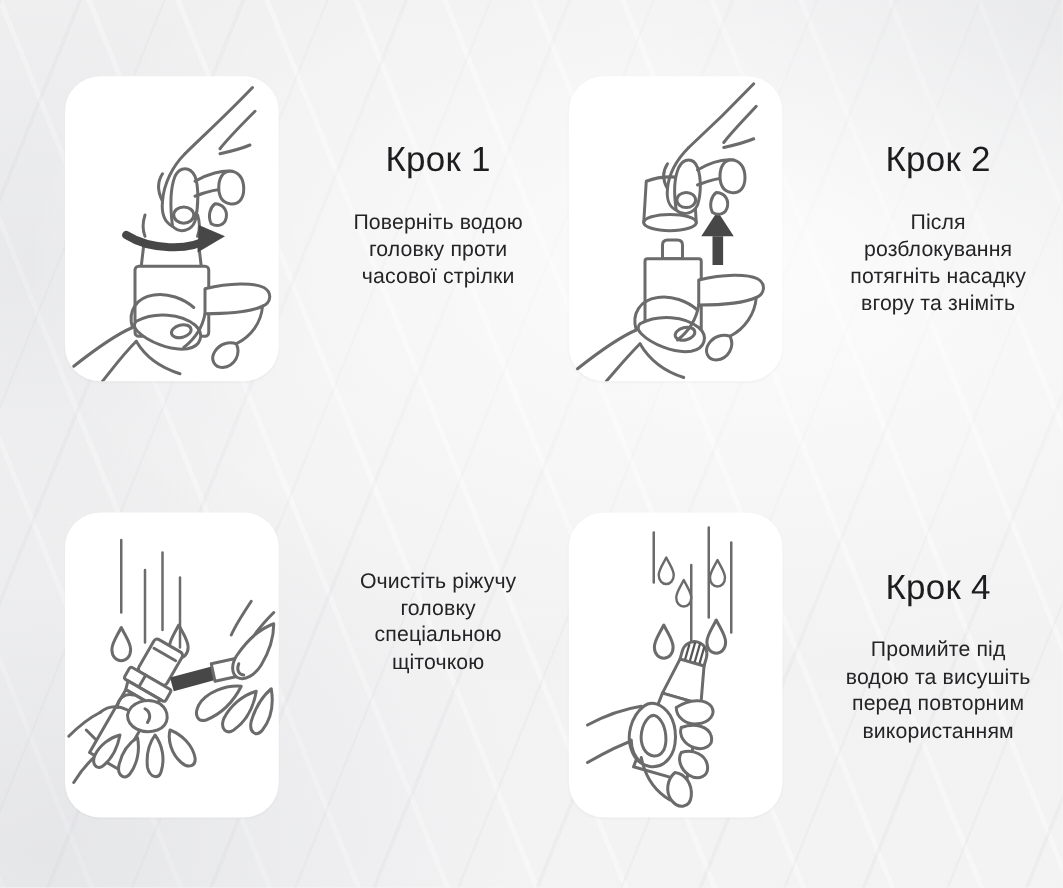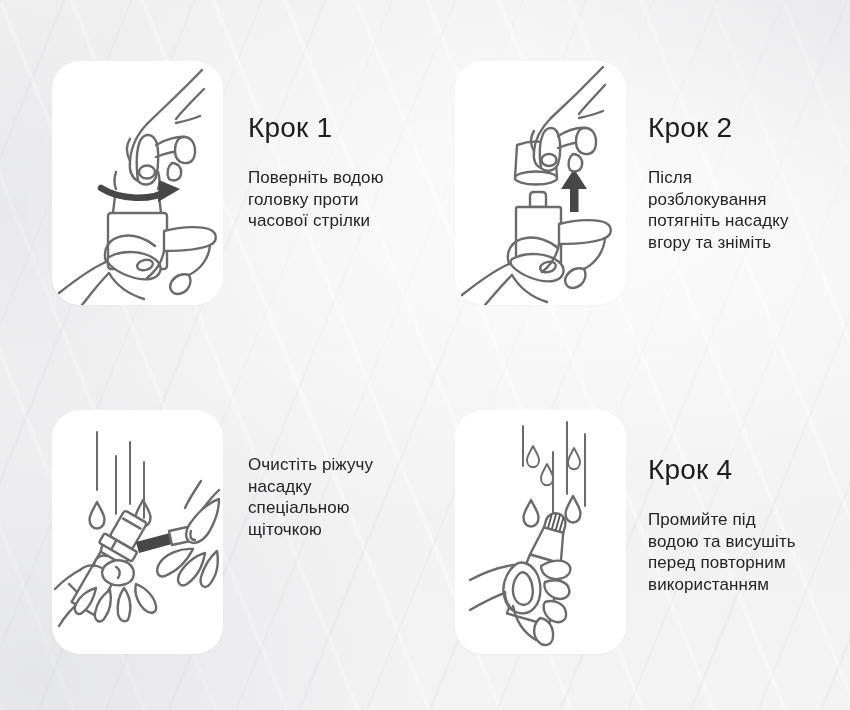--- a/index.html
+++ b/index.html
@@ -11,20 +11,21 @@
     position:relative;width:850px;height:710px;overflow:hidden;
     background-color:#f1f1f2;
     background-image:
       radial-gradient(900px 500px at 70% 30%, rgba(255,255,255,.80), rgba(255,255,255,0) 65%),
       radial-gradient(700px 600px at 4% 96%, rgba(198,200,205,.30), rgba(255,255,255,0) 55%),
       radial-gradient(520px 420px at 98% 4%, rgba(200,202,207,.28), rgba(255,255,255,0) 60%),
       radial-gradient(420px 420px at 2% 30%, rgba(203,205,210,.22), rgba(255,255,255,0) 60%),
       repeating-linear-gradient(112deg, rgba(190,192,198,.10) 0 2px, rgba(255,255,255,0) 2px 58px, rgba(196,198,204,.13) 58px 61px, rgba(255,255,255,0) 61px 121px),
       repeating-linear-gradient(68deg, rgba(255,255,255,.35) 0 4px, rgba(240,240,242,0) 4px 66px),
       linear-gradient(180deg,#f0f0f1 0%,#f3f3f4 100%);
+    text-align: center;
   }
   .panel{
     position:absolute;width:171px;height:244px;background:#fff;
     border-radius:28px;box-shadow:0 1px 2px rgba(0,0,0,.03);
   }
   .panel svg{display:block;width:171px;height:244px;}
   .step-text{position:absolute;width:205px;}
   .step-title{
     margin:0 0 23px 0;font-size:28px;line-height:32px;font-weight:500;
     color:#1d1d1f;letter-spacing:.2px;
@@ -218,21 +219,21 @@
           <path class="wfill" d="M84,174 C94,178 102,186 104,196 C105,203 99,205 93,200 C85,193 82,182 84,174 Z"></path>
           <path class="wfill" d="M72,178 C78,186 80,197 77,207 C75,214 68,212 66,204 C65,195 67,185 72,178 Z"></path>
           <path class="wfill" d="M58,180 C60,190 58,201 52,209 C48,214 42,211 43,203 C45,193 50,185 58,180 Z"></path>
           <path class="wfill" d="M44,178 C42,188 38,197 30,203 C25,206 21,201 24,194 C28,186 36,180 44,178 Z"></path>
         </g>
       </g>
     </svg>
   </div>
   <div class="step-text" style="left:248px;top:454px;">
     <p class="step-desc">Очистіть ріжучу
-насадку
+головку
 спеціальною
 щіточкою</p>
   </div>
 
   <div class="panel" style="left:455px;top:410px;">
     <svg viewBox="0 0 171 244">
       <g class="art">
 
         <g>
           <path class="thin" d="M68,16 V56"></path>

